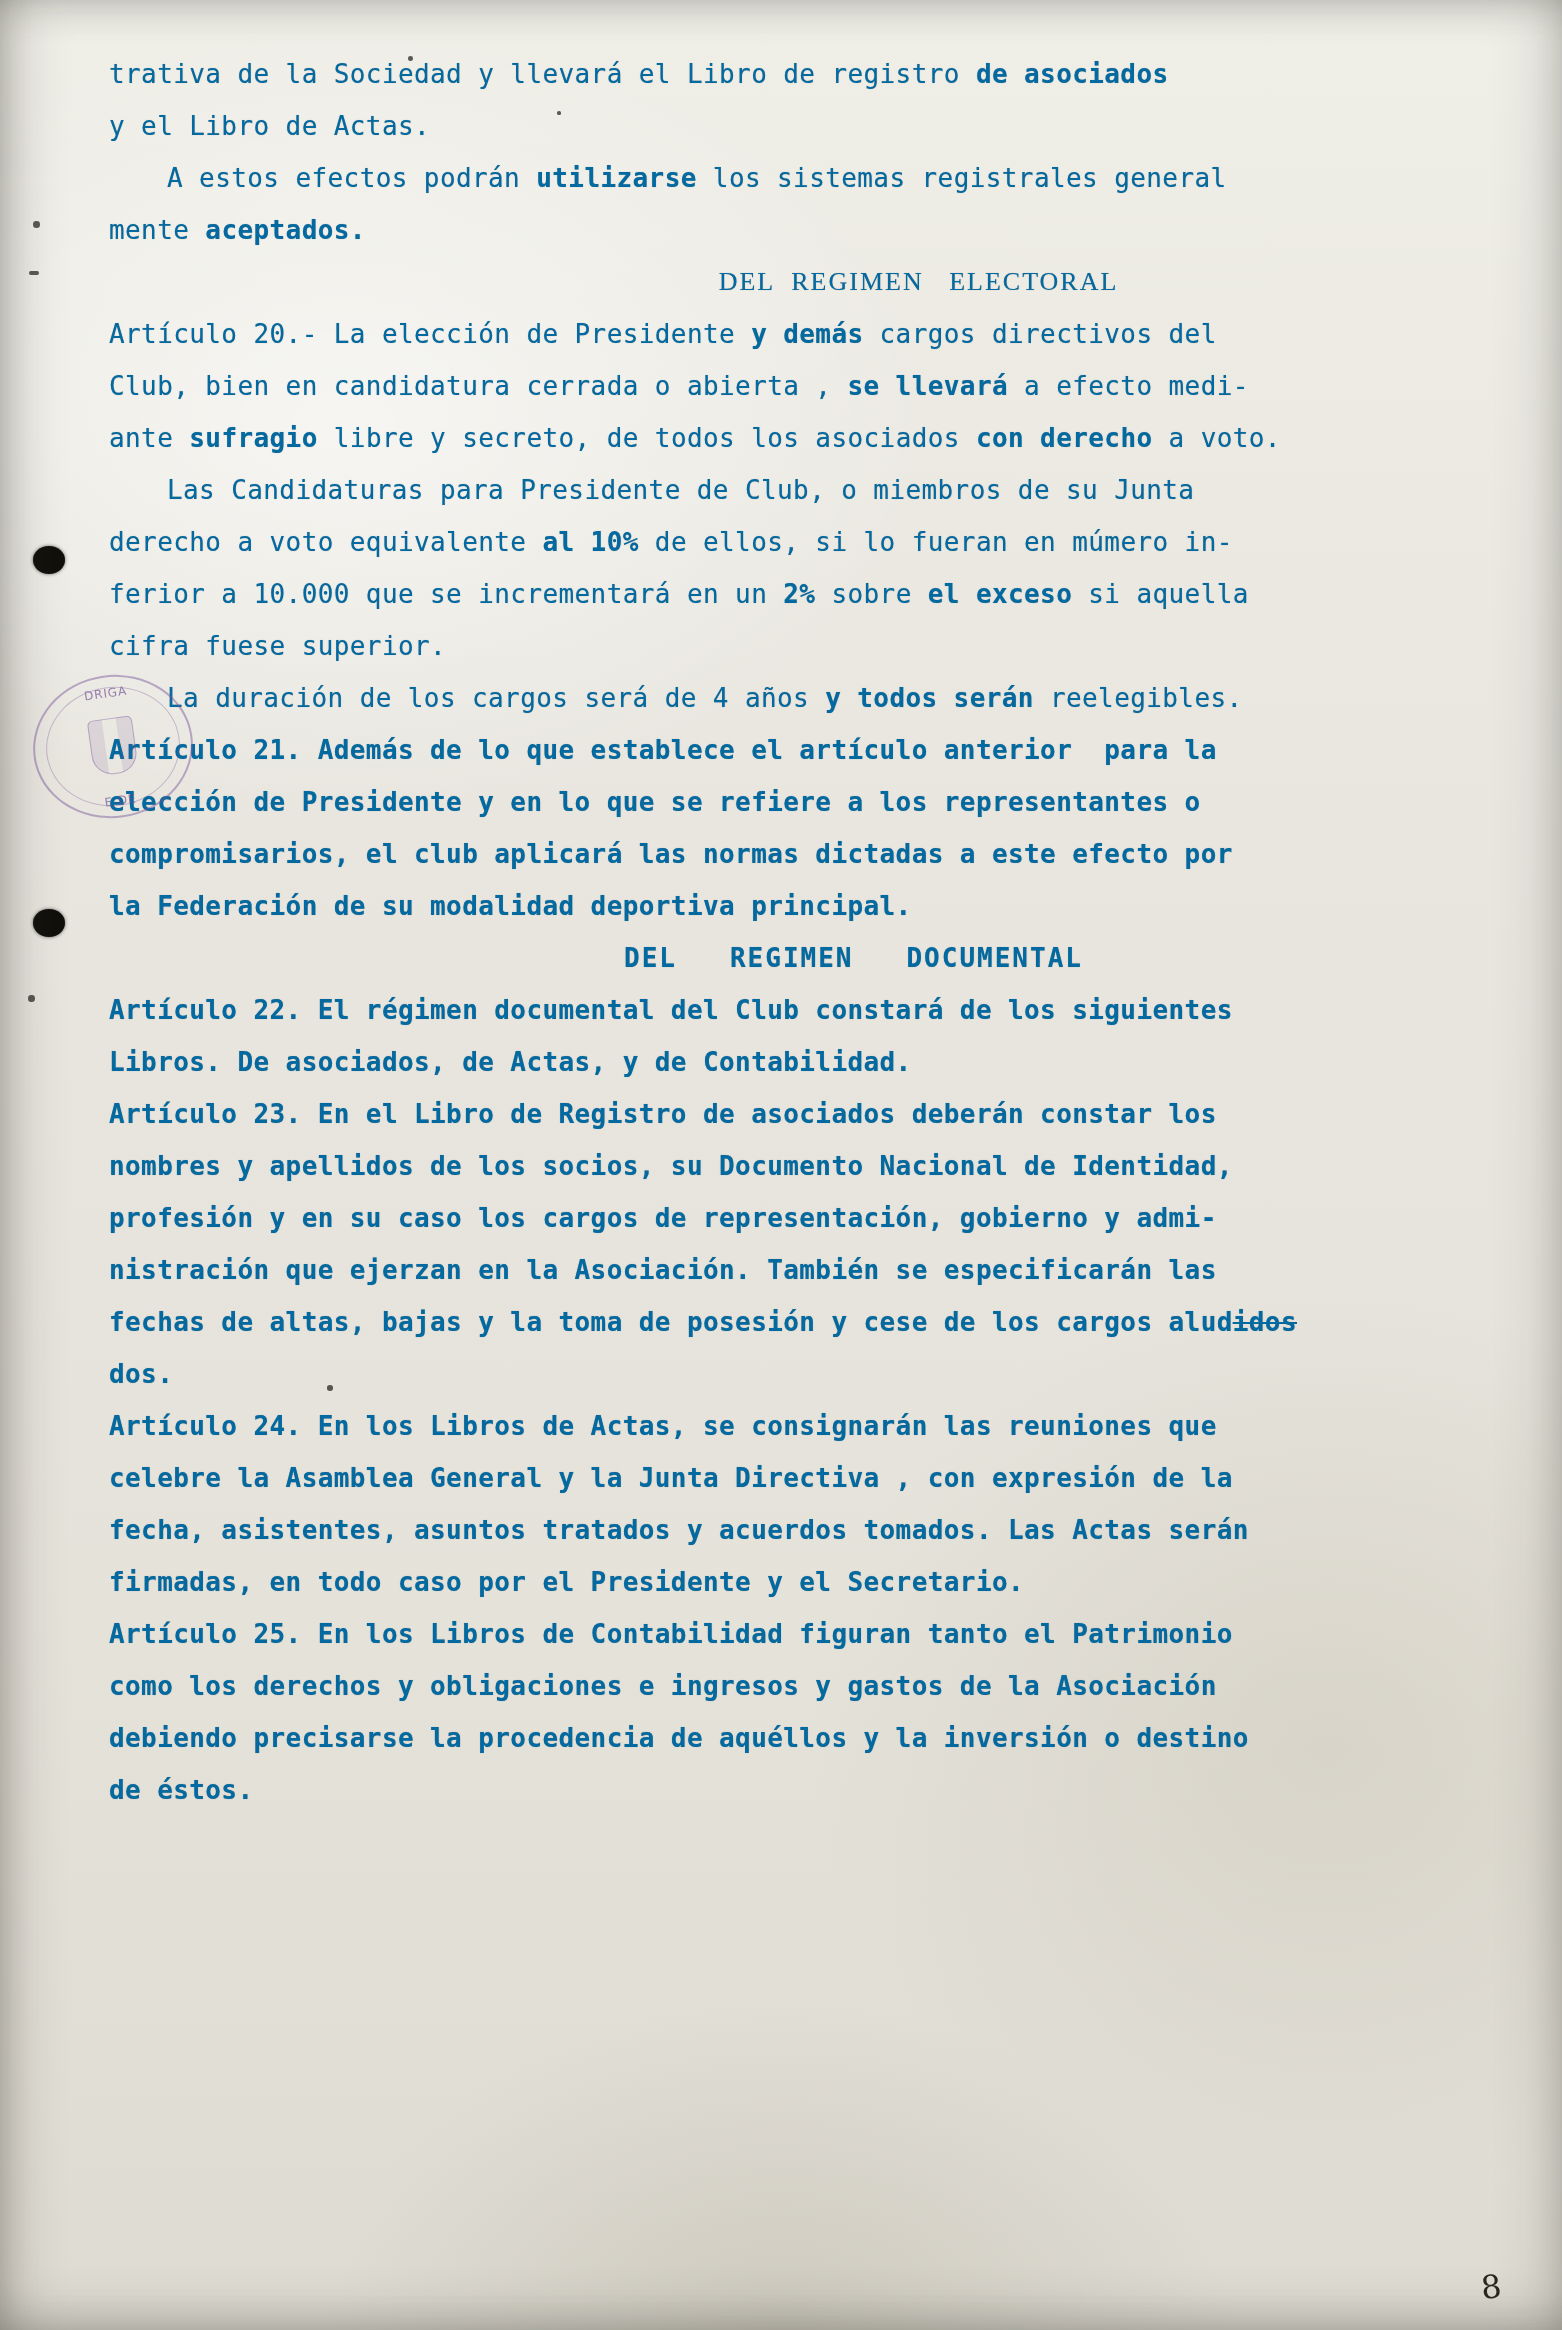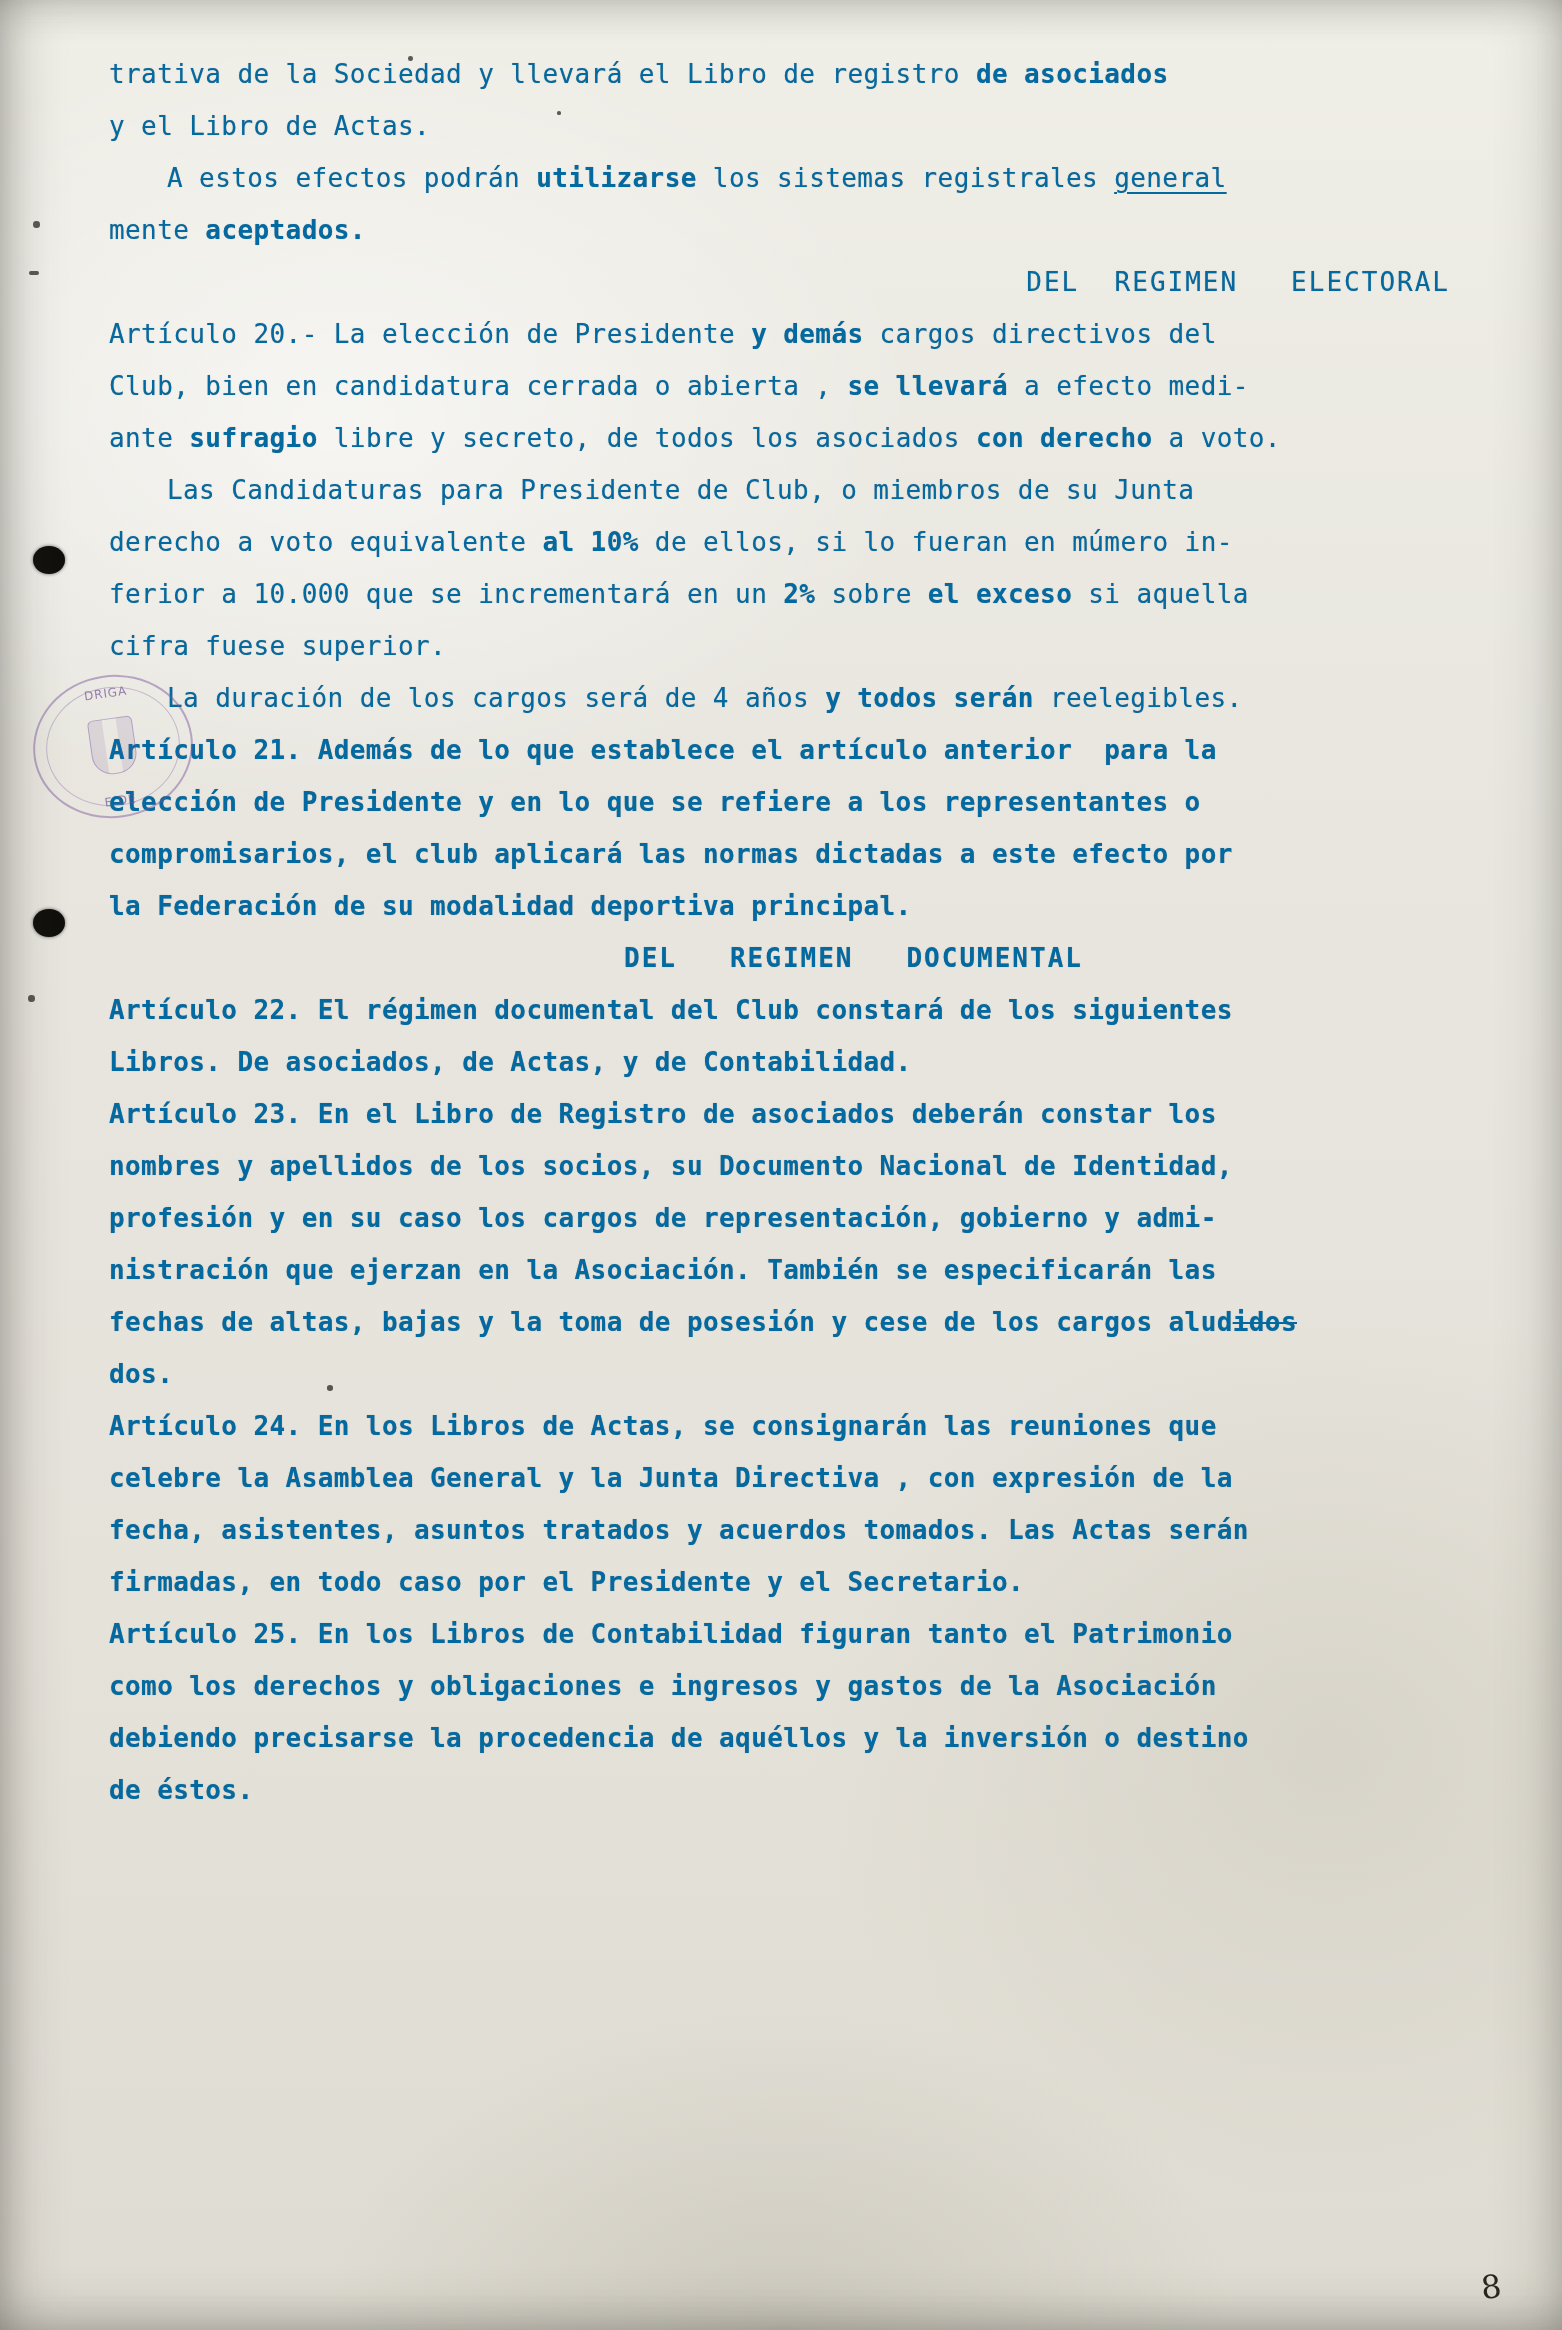--- a/index.html
+++ b/index.html
@@ -48,31 +48,32 @@
   .line {
     font-size: 26px;
     line-height: 52px;
     letter-spacing: 0.4px;
     white-space: pre;
     color: #0369a1;
     text-shadow: 0 0 0.9px rgba(30,28,22,0.35);
   }
   .line.indent { padding-left: 58px; }
   .line.heading {
-    text-align: right;
+    text-align: center;
     padding-left: 278px;
     letter-spacing: 2px;
+    font-family: Liberation Serif, serif;
   }
   .line.heading2 {
     text-align: center;
     padding-left: 148px;
     letter-spacing: 2px;
   }
   .b { font-weight: bold; }
-  .ul { text-decoration: underline; text-underline-offset: 4.6px; margin-top: 48px; }
+  .ul { text-underline-offset: 4.6px; margin-top: 48px; }
   .strike { text-decoration: line-through; }
 
   
   .punch {
     position: absolute;
     width: 32px;
     height: 28px;
     border-radius: 50%;
     background: #12100c;
     box-shadow: 0 0 3.7px rgba(0,0,0,0.6);

